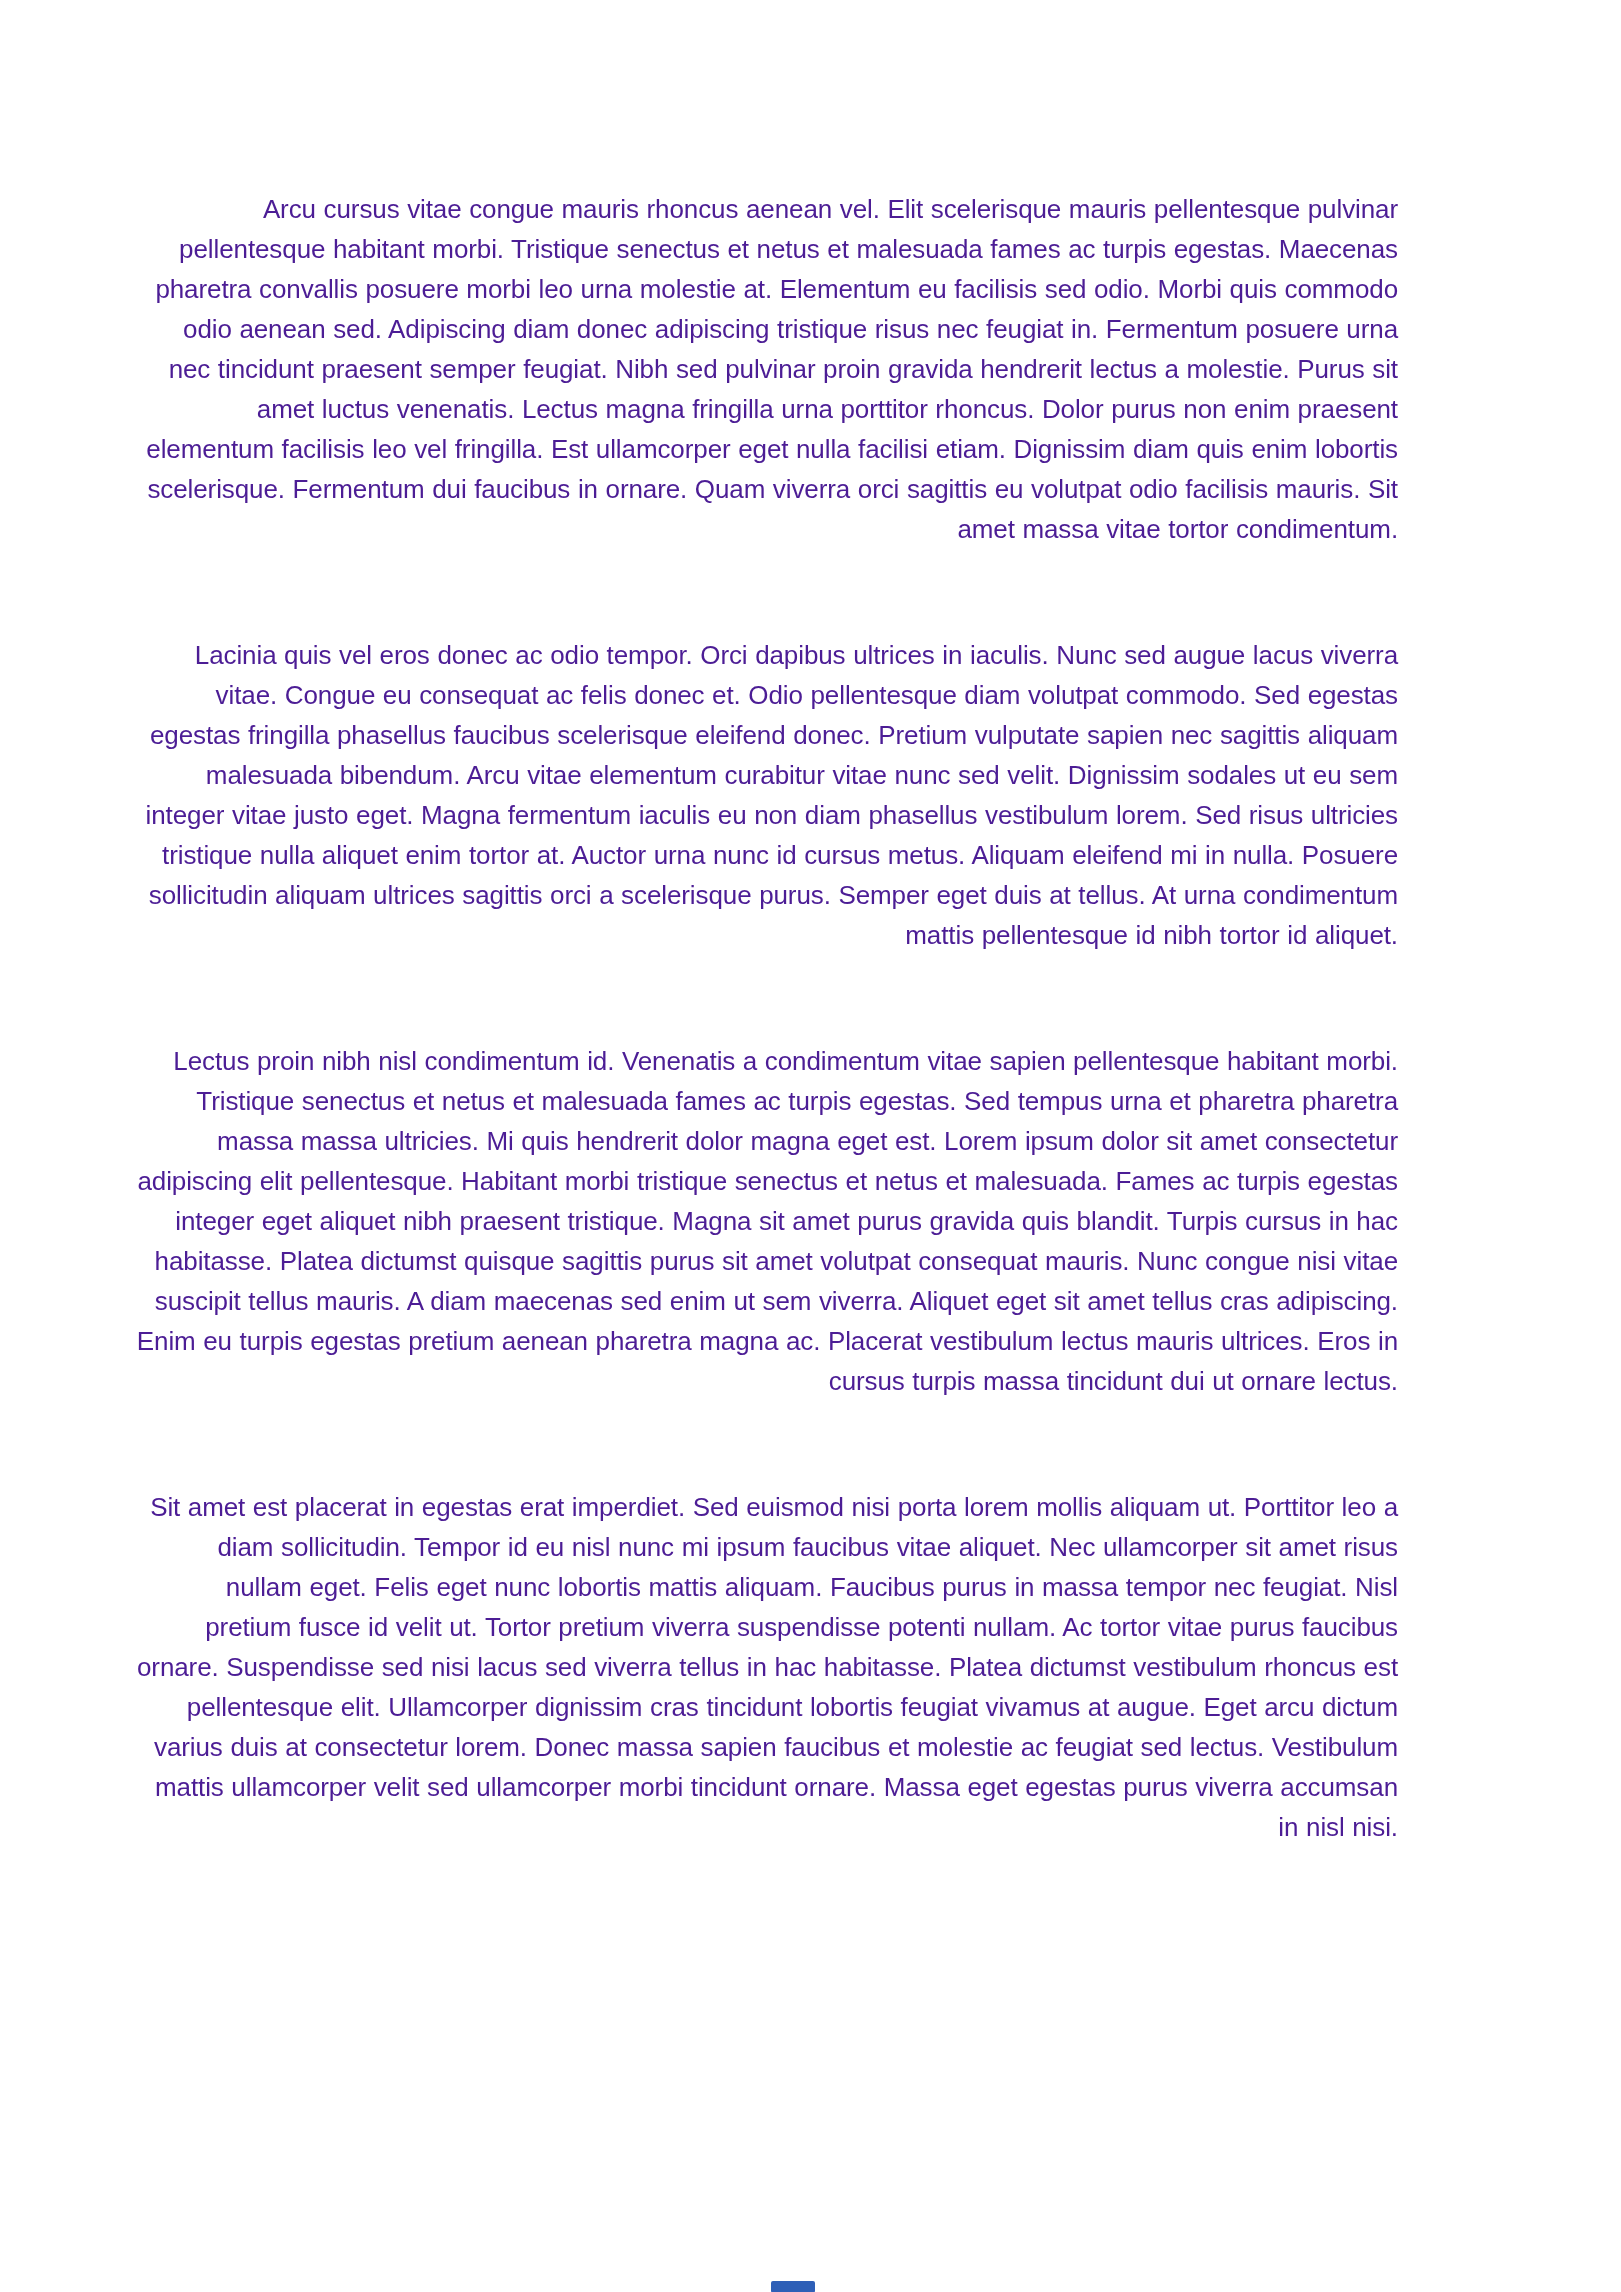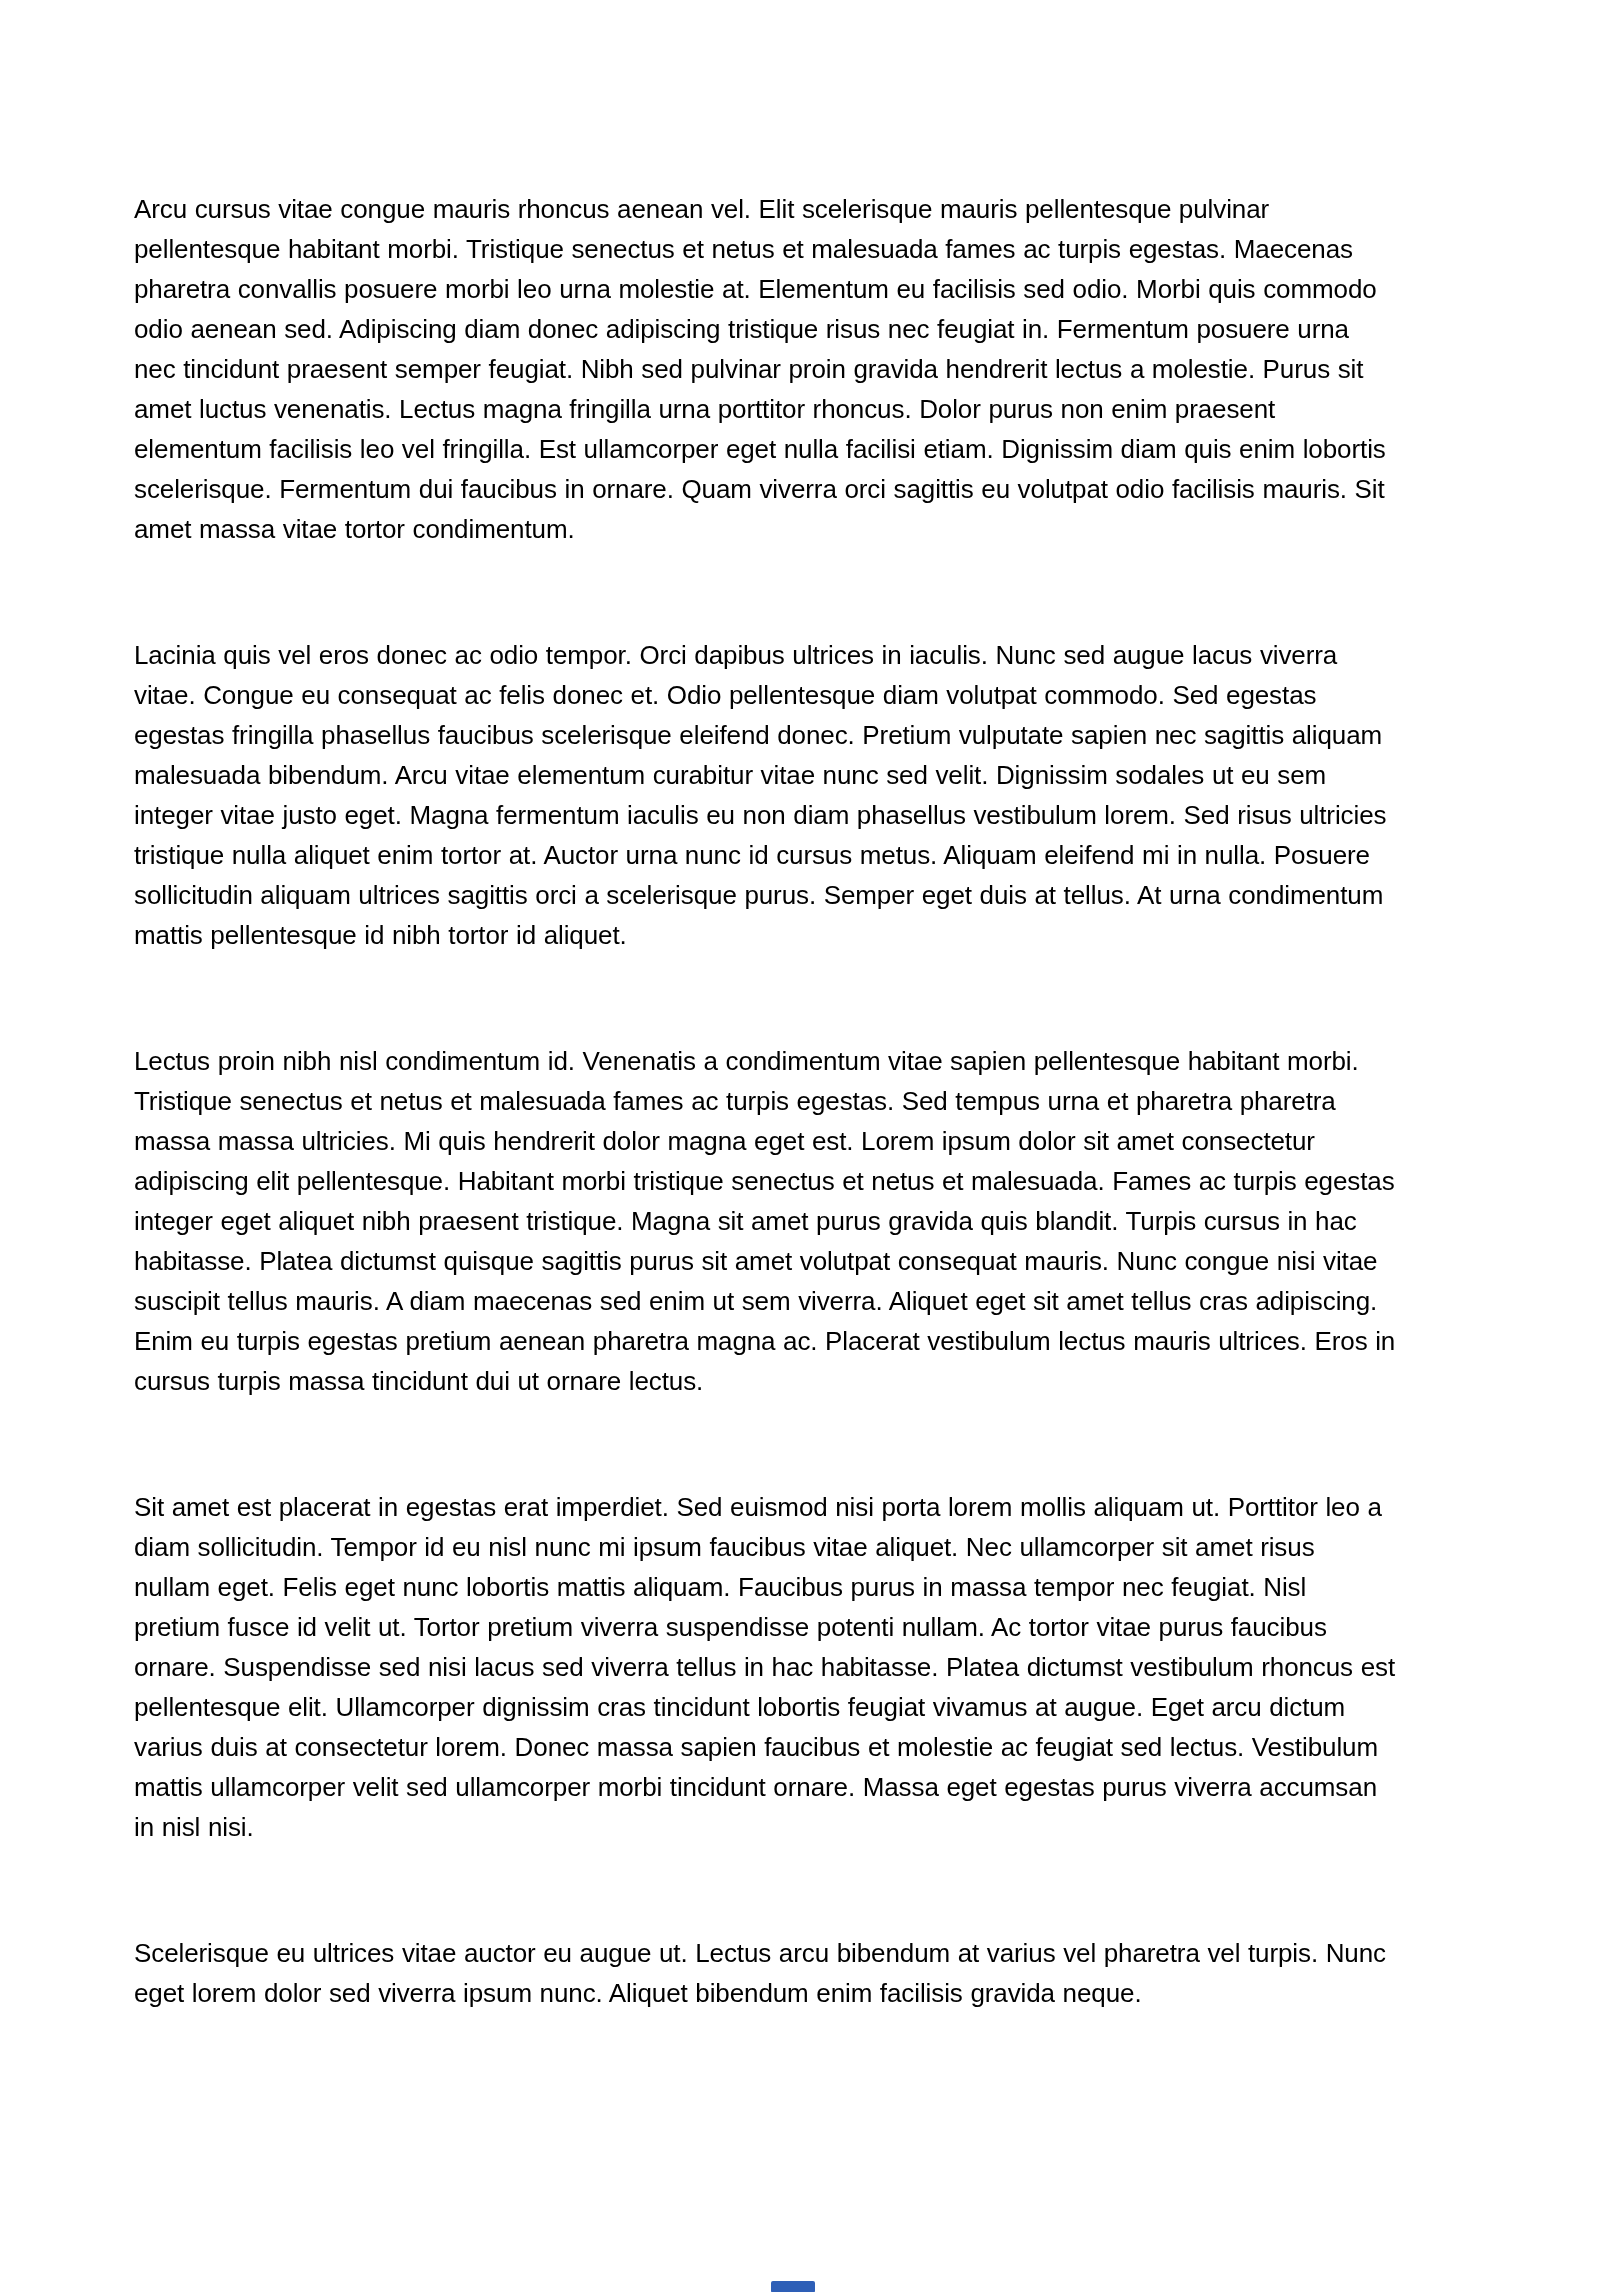--- a/index.html
+++ b/index.html
@@ -16,22 +16,22 @@
   }
   .text-column {
     position: absolute;
     left: 134px;
     top: 189px;
     width: 1264px;
     font-family: "Liberation Sans", sans-serif;
     font-size: 26px;
     line-height: 40px;
     letter-spacing: -0.1px;
-    color: #000000;
-    text-align: left;
+    color: #4c1d95;
+    text-align: right;
   }
   .text-column p {
     margin: 0 0 86px 0;
     word-spacing: 0.5px;
   }
   .bottom-bar {
     position: absolute;
     left: 771px;
     bottom: 0px;
     width: 44px;
@@ -42,17 +42,16 @@
 </style>
 </head>
 <body>
 
 <div class="page">
   <div class="text-column">
     <p>Arcu cursus vitae congue mauris rhoncus aenean vel. Elit scelerisque mauris pellentesque pulvinar pellentesque habitant morbi. Tristique senectus et netus et malesuada fames ac turpis egestas. Maecenas pharetra convallis posuere morbi leo urna molestie at. Elementum eu facilisis sed odio. Morbi quis commodo odio aenean sed. Adipiscing diam donec adipiscing tristique risus nec feugiat in. Fermentum posuere urna nec tincidunt praesent semper feugiat. Nibh sed pulvinar proin gravida hendrerit lectus a molestie. Purus sit amet luctus venenatis. Lectus magna fringilla urna porttitor rhoncus. Dolor purus non enim praesent elementum facilisis leo vel fringilla. Est ullamcorper eget nulla facilisi etiam. Dignissim diam quis enim lobortis scelerisque. Fermentum dui faucibus in ornare. Quam viverra orci sagittis eu volutpat odio facilisis mauris. Sit amet massa vitae tortor condimentum.</p>
     <p>Lacinia quis vel eros donec ac odio tempor. Orci dapibus ultrices in iaculis. Nunc sed augue lacus viverra vitae. Congue eu consequat ac felis donec et. Odio pellentesque diam volutpat commodo. Sed egestas egestas fringilla phasellus faucibus scelerisque eleifend donec. Pretium vulputate sapien nec sagittis aliquam malesuada bibendum. Arcu vitae elementum curabitur vitae nunc sed velit. Dignissim sodales ut eu sem integer vitae justo eget. Magna fermentum iaculis eu non diam phasellus vestibulum lorem. Sed risus ultricies tristique nulla aliquet enim tortor at. Auctor urna nunc id cursus metus. Aliquam eleifend mi in nulla. Posuere sollicitudin aliquam ultrices sagittis orci a scelerisque purus. Semper eget duis at tellus. At urna condimentum mattis pellentesque id nibh tortor id aliquet.</p>
     <p>Lectus proin nibh nisl condimentum id. Venenatis a condimentum vitae sapien pellentesque habitant morbi. Tristique senectus et netus et malesuada fames ac turpis egestas. Sed tempus urna et pharetra pharetra massa massa ultricies. Mi quis hendrerit dolor magna eget est. Lorem ipsum dolor sit amet consectetur adipiscing elit pellentesque. Habitant morbi tristique senectus et netus et malesuada. Fames ac turpis egestas integer eget aliquet nibh praesent tristique. Magna sit amet purus gravida quis blandit. Turpis cursus in hac habitasse. Platea dictumst quisque sagittis purus sit amet volutpat consequat mauris. Nunc congue nisi vitae suscipit tellus mauris. A diam maecenas sed enim ut sem viverra. Aliquet eget sit amet tellus cras adipiscing. Enim eu turpis egestas pretium aenean pharetra magna ac. Placerat vestibulum lectus mauris ultrices. Eros in cursus turpis massa tincidunt dui ut ornare lectus.</p>
     <p>Sit amet est placerat in egestas erat imperdiet. Sed euismod nisi porta lorem mollis aliquam ut. Porttitor leo a diam sollicitudin. Tempor id eu nisl nunc mi ipsum faucibus vitae aliquet. Nec ullamcorper sit amet risus nullam eget. Felis eget nunc lobortis mattis aliquam. Faucibus purus in massa tempor nec feugiat. Nisl pretium fusce id velit ut. Tortor pretium viverra suspendisse potenti nullam. Ac tortor vitae purus faucibus ornare. Suspendisse sed nisi lacus sed viverra tellus in hac habitasse. Platea dictumst vestibulum rhoncus est pellentesque elit. Ullamcorper dignissim cras tincidunt lobortis feugiat vivamus at augue. Eget arcu dictum varius duis at consectetur lorem. Donec massa sapien faucibus et molestie ac feugiat sed lectus. Vestibulum mattis ullamcorper velit sed ullamcorper morbi tincidunt ornare. Massa eget egestas purus viverra accumsan in nisl nisi.</p>
-    <p>Scelerisque eu ultrices vitae auctor eu augue ut. Lectus arcu bibendum at varius vel pharetra vel turpis. Nunc eget lorem dolor sed viverra ipsum nunc. Aliquet bibendum enim facilisis gravida neque.</p>
   </div>
   <div class="bottom-bar"></div>
 </div>
 
 
 </body></html>

